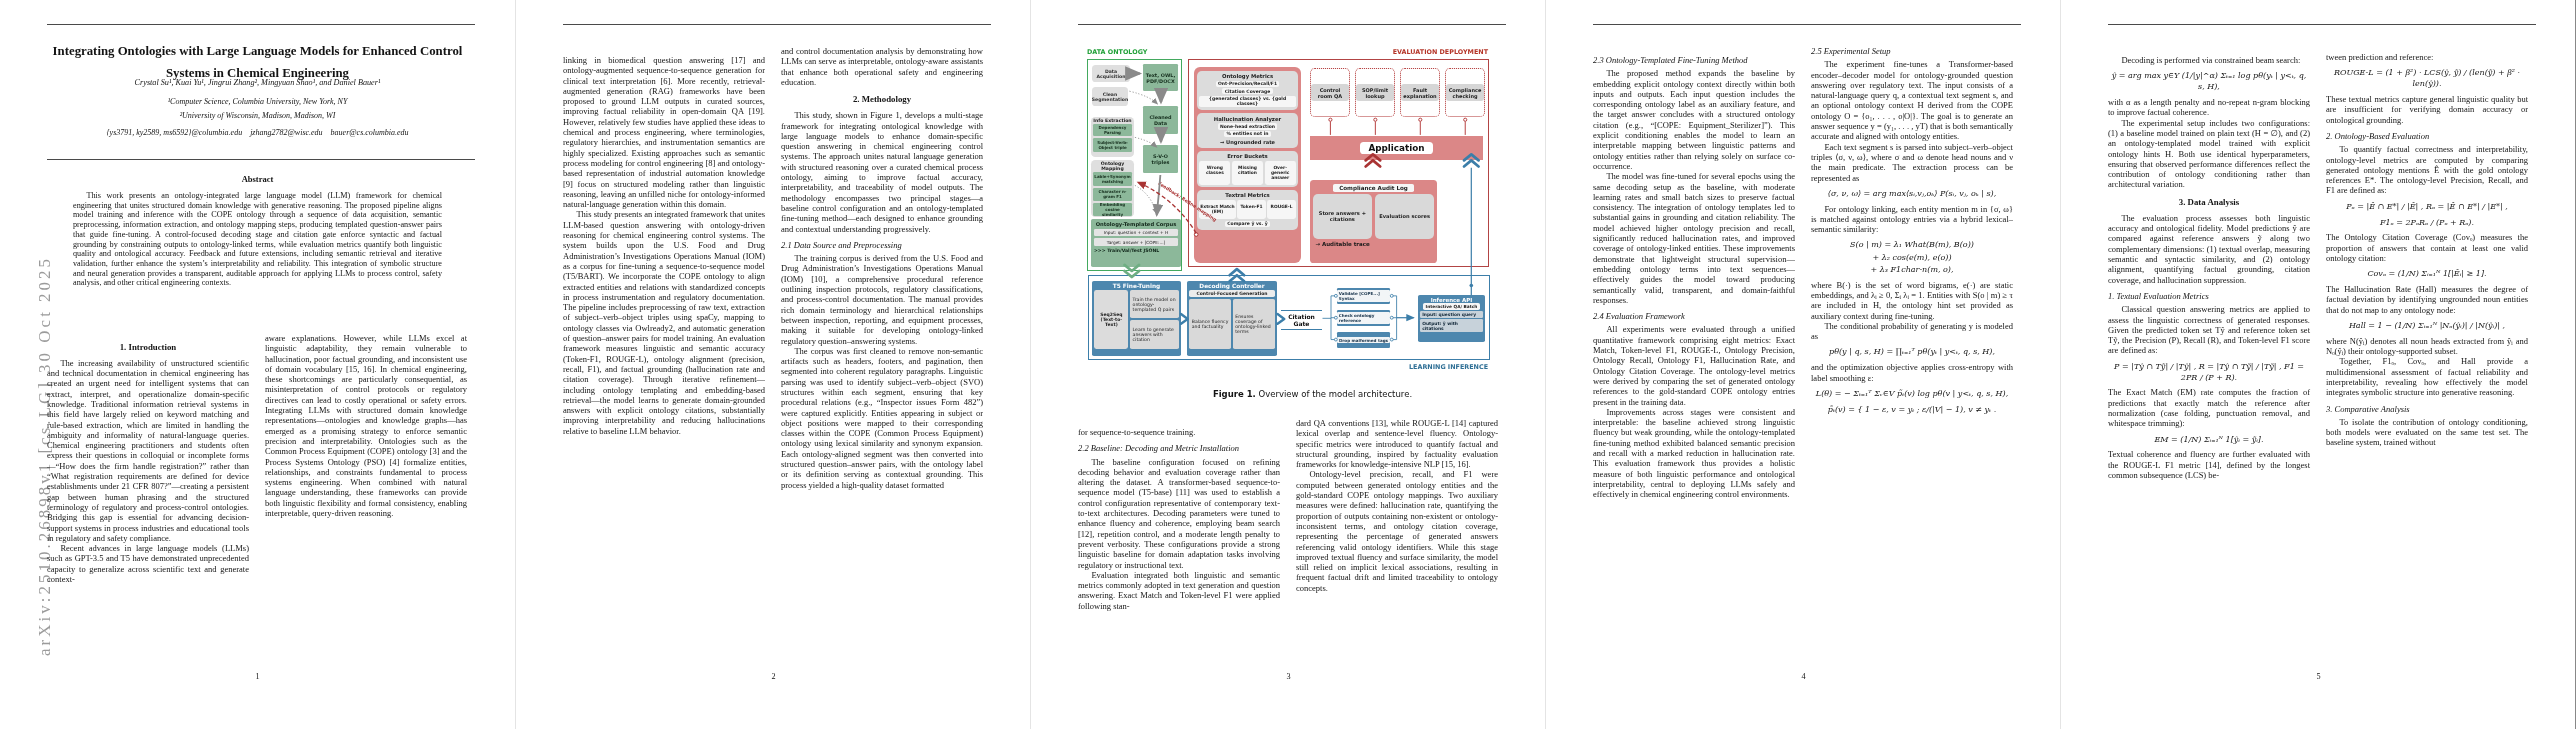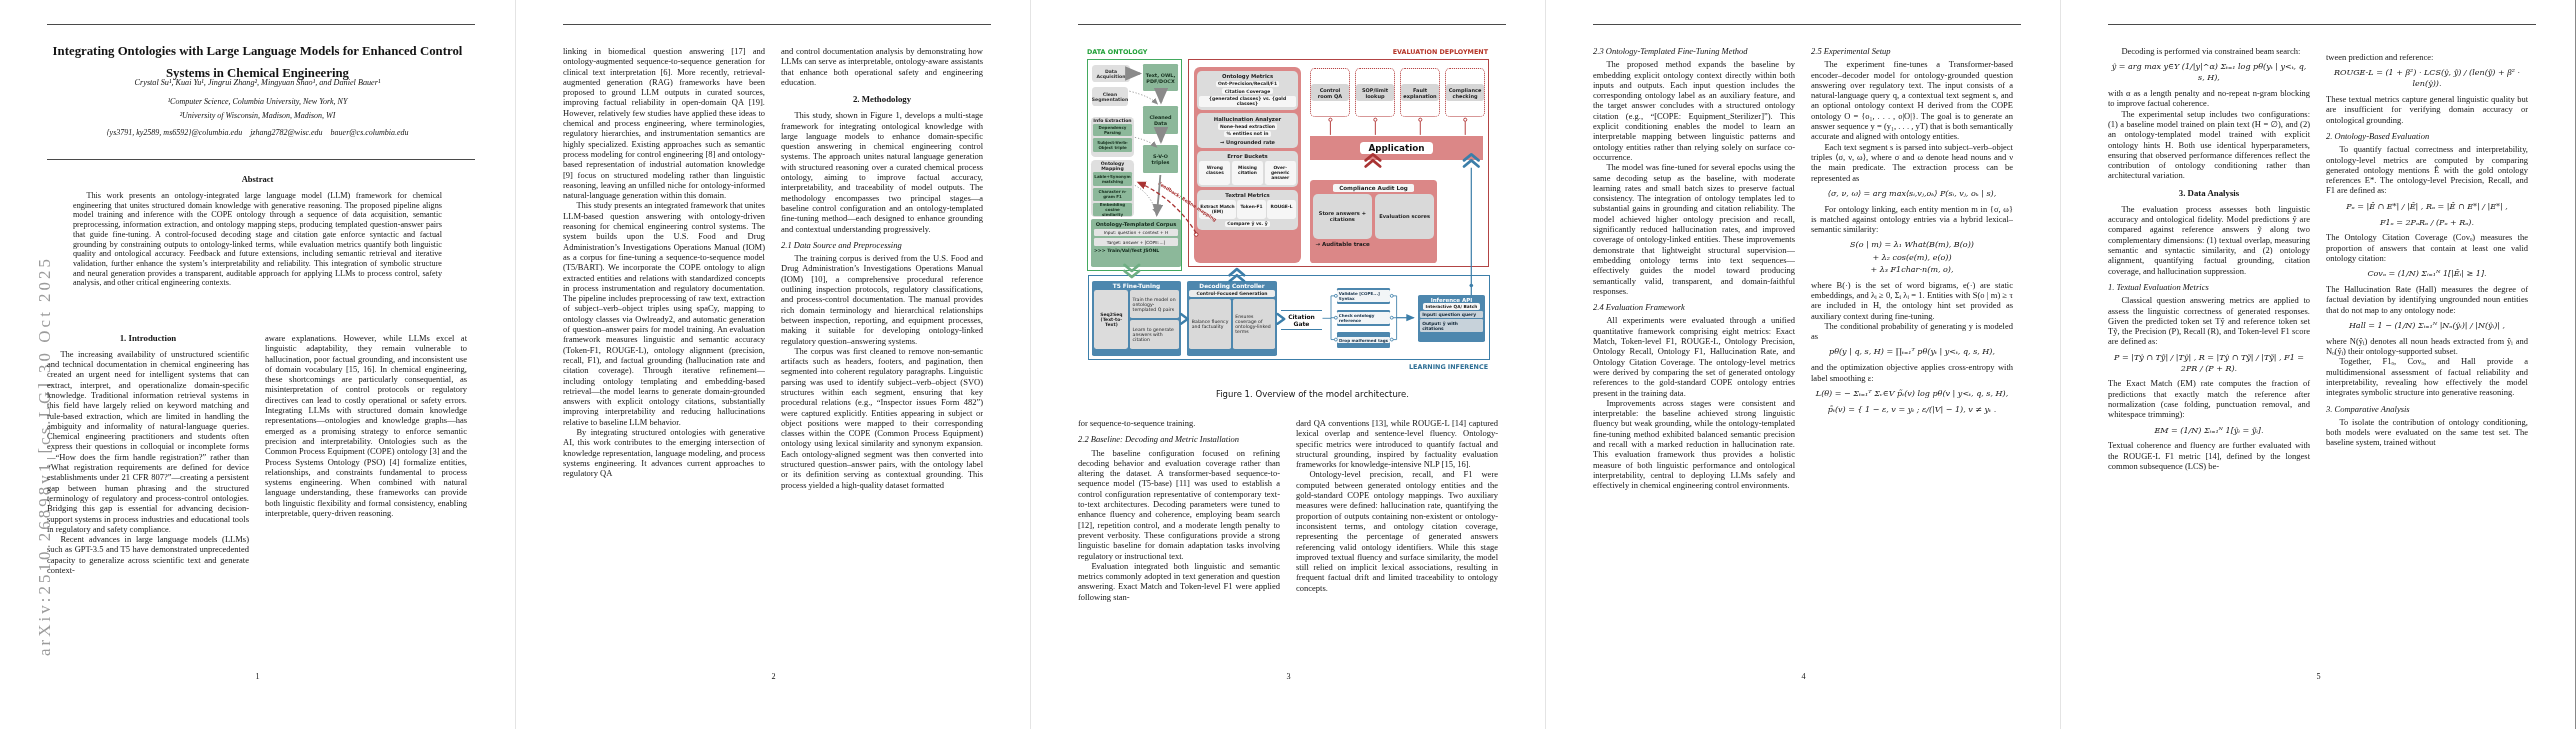--- a/index.html
+++ b/index.html
@@ -22,21 +22,21 @@
   .abs-title { position:absolute; left:45px; top:174px; width:425px; text-align:center;
                font-weight:bold; font-size:8.5px; }
   .abstract { position:absolute; left:73px; top:191px; width:369px; text-align:justify;
               font-size:8.2px; line-height:9.7px; text-indent:13.4px; }
   .watermark { position:absolute; left:35px; top:656px; transform:rotate(-90deg); transform-origin:0 0;
                font-size:17px; letter-spacing:3px; color:#9b9b9b; white-space:nowrap;
                font-family:"Liberation Serif",serif; }
 
   
   .col { position:absolute; width:202px; text-align:justify; font-size:8.5px; line-height:10.3px; }
-  .col.l { left:47px; } .col.r { left:265px; }
+  .col.l { left:47px;margin-top:9px; } .col.r { left:265px; }
   .col p { margin:0; text-indent:13.4px; }
   .col p.ni { text-indent:0; }
   .col .h1 { font-weight:bold; text-align:center; font-size:8.8px; margin:7.3px 0 5.5px; text-indent:0; }
   .col .h2 { font-style:italic; font-size:8.5px; margin:6px 0 3px; text-align:left; text-indent:0; }
   .col .fm { font-style:italic; text-align:center; font-size:8px; margin:4.9px 0; line-height:11px;
              font-family:"DejaVu Serif","DejaVu Sans",serif; text-indent:0; }
   .col .fm.tight { margin:0 0 1.2px; }
   .col > :first-child { margin-top:0; }
   .pnum { position:absolute; left:0; top:672px; width:515px; text-align:center; font-size:8.2px; }
 
@@ -82,21 +82,21 @@
   .decrow { display:flex; gap:1.8px; flex:1; }
   .decrow .chipg { flex:1; display:flex; align-items:center; }
   .gate { border-top:1.8px double #3c7ea9; border-bottom:1.8px double #3c7ea9; font-weight:bold;
           font-size:6px; text-align:center; padding:1.8px 0; color:#111; background:#fff; }
   .vbox { background:#4d87ae; border-radius:1.2px; display:flex; align-items:center; justify-content:center; }
   .vchip { background:#f2f5f7; border-radius:1.2px; font-size:4.1px; font-weight:bold; padding:0.6px 1.8px; color:#16324a; }
   .apirow { background:#c7d2da; color:#13293a; border-radius:1.2px; font-size:4.4px; padding:1.2px 1.8px;
             margin:1.2px 2.4px; font-weight:bold; }
   .fb { color:#a93434; font-weight:bold; font-size:4.6px; transform:rotate(33deg); white-space:nowrap; }
   .caption { position:absolute; left:0; top:389px; width:515px; text-align:center; font-size:8.5px; }
-  .caption b { font-weight:normal;margin-left:48px; }
+  .caption b { font-weight:bold;margin-left:48px; }
 </style>
 </head>
 <body>
 
 <div class="sheet">
 
   <div class="page">
     <div class="rule" style="top:24px"></div>
     <div class="watermark">arXiv:2510.26898v1  [cs.LG]  30 Oct 2025</div>
     <div class="title">Integrating Ontologies with Large Language Models for Enhanced Control Systems in Chemical Engineering</div>
@@ -116,21 +116,20 @@
       <p class="ni">aware explanations. However, while LLMs excel at linguistic adaptability, they remain vulnerable to hallucination, poor factual grounding, and inconsistent use of domain vocabulary [15, 16]. In chemical engineering, these shortcomings are particularly consequential, as misinterpretation of control protocols or regulatory directives can lead to costly operational or safety errors. Integrating LLMs with structured domain knowledge representations—ontologies and knowledge graphs—has emerged as a promising strategy to enforce semantic precision and interpretability. Ontologies such as the Common Process Equipment (COPE) ontology [3] and the Process Systems Ontology (PSO) [4] formalize entities, relationships, and constraints fundamental to process systems engineering. When combined with natural language understanding, these frameworks can provide both linguistic flexibility and formal consistency, enabling interpretable, query-driven reasoning.</p>
     </div>
     <div class="pnum">1</div>
   </div>
 
   <div class="page">
     <div class="rule" style="top:24px"></div>
     <div class="col l" style="top:46px">
       <p class="ni">linking in biomedical question answering [17] and ontology-augmented sequence-to-sequence generation for clinical text interpretation [6]. More recently, retrieval-augmented generation (RAG) frameworks have been proposed to ground LLM outputs in curated sources, improving factual reliability in open-domain QA [19]. However, relatively few studies have applied these ideas to chemical and process engineering, where terminologies, regulatory hierarchies, and instrumentation semantics are highly specialized. Existing approaches such as semantic process modeling for control engineering [8] and ontology-based representation of industrial automation knowledge [9] focus on structured modeling rather than linguistic reasoning, leaving an unfilled niche for ontology-informed natural-language generation within this domain.</p>
       <p>This study presents an integrated framework that unites LLM-based question answering with ontology-driven reasoning for chemical engineering control systems. The system builds upon the U.S. Food and Drug Administration’s Investigations Operations Manual (IOM) as a corpus for fine-tuning a sequence-to-sequence model (T5/BART). We incorporate the COPE ontology to align extracted entities and relations with standardized concepts in process instrumentation and regulatory documentation. The pipeline includes preprocessing of raw text, extraction of subject–verb–object triples using spaCy, mapping to ontology classes via Owlready2, and automatic generation of question–answer pairs for model training. An evaluation framework measures linguistic and semantic accuracy (Token-F1, ROUGE-L), ontology alignment (precision, recall, F1), and factual grounding (hallucination rate and citation coverage). Through iterative refinement—including ontology templating and embedding-based retrieval—the model learns to generate domain-grounded answers with explicit ontology citations, substantially improving interpretability and reducing hallucinations relative to baseline LLM behavior.</p>
-      <p>By integrating structured ontologies with generative AI, this work contributes to the emerging intersection of knowledge representation, language modeling, and process systems engineering. It advances current approaches to regulatory QA</p>
     </div>
     <div class="col r" style="top:46px">
       <p class="ni">and control documentation analysis by demonstrating how LLMs can serve as interpretable, ontology-aware assistants that enhance both operational safety and engineering education.</p>
       <div class="h1">2. Methodology</div>
       <p>This study, shown in Figure 1, develops a multi-stage framework for integrating ontological knowledge with large language models to enhance domain-specific question answering in chemical engineering control systems. The approach unites natural language generation with structured reasoning over a curated chemical process ontology, aiming to improve factual accuracy, interpretability, and traceability of model outputs. The methodology encompasses two principal stages—a baseline control configuration and an ontology-templated fine-tuning method—each designed to enhance grounding and contextual understanding progressively.</p>
       <div class="h2">2.1 Data Source and Preprocessing</div>
       <p>The training corpus is derived from the U.S. Food and Drug Administration’s Investigations Operations Manual (IOM) [10], a comprehensive procedural reference outlining inspection protocols, regulatory classifications, and process-control documentation. The manual provides rich domain terminology and hierarchical relationships between inspection, reporting, and equipment processes, making it suitable for developing ontology-linked regulatory question–answering systems.</p>
       <p>The corpus was first cleaned to remove non-semantic artifacts such as headers, footers, and pagination, then segmented into coherent regulatory paragraphs. Linguistic parsing was used to identify subject–verb–object (SVO) structures within each segment, ensuring that key procedural relations (e.g., “Inspector issues Form 482”) were captured explicitly. Entities appearing in subject or object positions were mapped to their corresponding classes within the COPE (Common Process Equipment) ontology using lexical similarity and synonym expansion. Each ontology-aligned segment was then converted into structured question–answer pairs, with the ontology label or its definition serving as contextual grounding. This process yielded a high-quality dataset formatted</p>
     </div>
     <div class="pnum">2</div>

